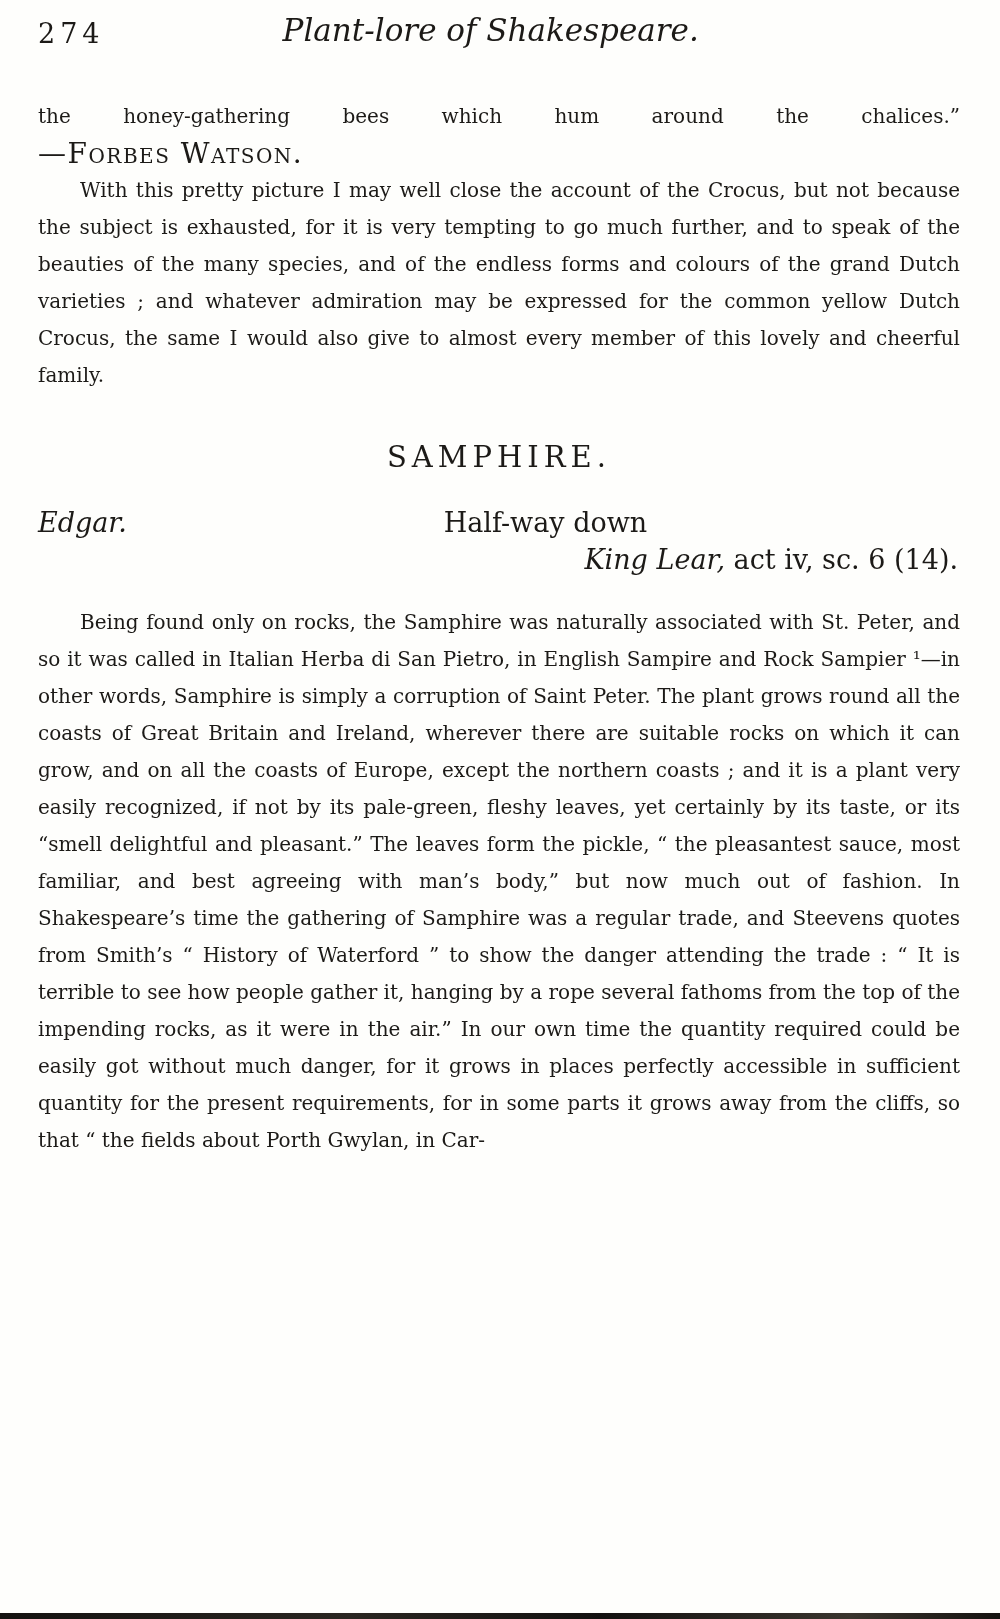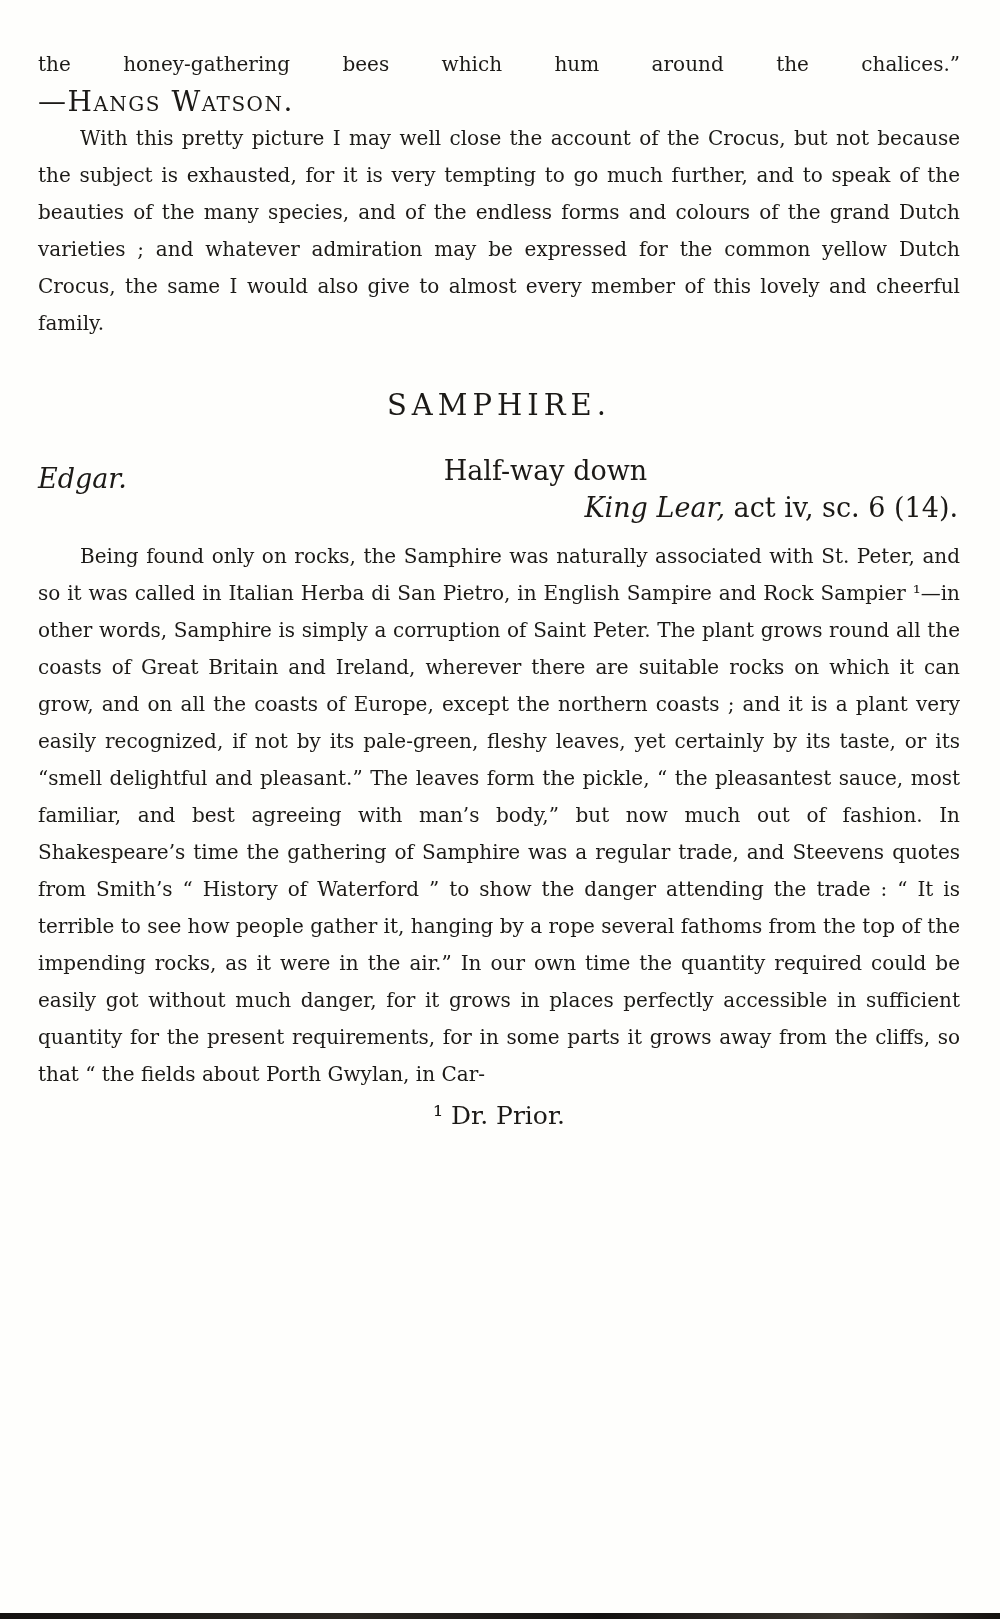--- a/index.html
+++ b/index.html
@@ -45,65 +45,68 @@
   
   .section-heading {
     margin-top: 46px; margin-bottom: 30px;
     text-align: center; font-weight: normal;
     font-size: 29px; letter-spacing: 5px;
   }
 
   
   .epigraph { font-size: 27px; line-height: 37px; }
   .epigraph-first { position: relative; }
-  .epigraph-speaker { position: absolute; left: 0; top: 8px; font-style: italic; }
+  .epigraph-speaker { position: absolute; left: 0; top: 0; font-style: italic; }
   .epigraph-halfline { display: block; margin-left: 44%; }
   .epigraph-verse { padding-left: 124px; }
   .epigraph-citation { text-align: right; padding-right: 2px; }
   .italic { font-style: italic; margin-top: 40px; }
 
-  .para2 { margin-top: 12px; }
+  .para2 { margin-top: 26px; }
 
   
   .footnote {
     margin-top: 8px;
     text-align: center; font-size: 25px;
   }
 
   
   .scan-edge {
     position: absolute; left: 0; right: 0; bottom: 0; height: 6px;
     background: linear-gradient(to right, #141210 0%, #2a2621 35%, #131110 60%, #3a352e 85%, #15120f 100%);
   }
 </style>
 </head>
 <body>
 
 <div class="page">
 
+  <header class="running-head">
+    <span class="page-number">274</span>
+    <span class="running-title">Plant-lore of Shakespeare.</span>
+  </header>
 
   <main class="text-block">
 
     <p class="body-text force-last-justify">the honey-gathering bees which hum around the chalices.”</p>
 
-    <p class="attribution">—Hangs Watson.</p>
+    <p class="attribution">—Forbes Watson.</p>
 
     <p class="body-text indent">With this pretty picture I may well close the account of the Crocus, but not because the subject is exhausted, for it is very tempting to go much further, and to speak of the beauties of the many species, and of the endless forms and colours of the grand Dutch varieties ; and whatever admiration may be expressed for the common yellow Dutch Crocus, the same I would also give to almost every member of this lovely and cheerful family.</p>
 
     <h2 class="section-heading">SAMPHIRE.</h2>
 
     <div class="epigraph">
       <div class="epigraph-first">
         <span class="epigraph-speaker">Edgar.</span>
         <span class="epigraph-halfline">Half-way down</span>
       </div>
       <div class="epigraph-citation"><span class="italic">King Lear,</span><span> act iv, sc. 6 (14).</span></div>
     </div>
 
     <p class="body-text indent para2">Being found only on rocks, the Samphire was naturally associated with St. Peter, and so it was called in Italian Herba di San Pietro, in English Sampire and Rock Sampier ¹—in other words, Samphire is simply a corruption of Saint Peter. The plant grows round all the coasts of Great Britain and Ireland, wherever there are suitable rocks on which it can grow, and on all the coasts of Europe, except the northern coasts ; and it is a plant very easily recognized, if not by its pale-green, fleshy leaves, yet certainly by its taste, or its “smell delightful and pleasant.” The leaves form the pickle, “ the pleasantest sauce, most familiar, and best agreeing with man’s body,” but now much out of fashion. In Shakespeare’s time the gathering of Samphire was a regular trade, and Steevens quotes from Smith’s “ History of Waterford ” to show the danger attending the trade : “ It is terrible to see how people gather it, hanging by a rope several fathoms from the top of the impending rocks, as it were in the air.” In our own time the quantity required could be easily got without much danger, for it grows in places perfectly accessible in sufficient quantity for the present requirements, for in some parts it grows away from the cliffs, so that “ the fields about Porth Gwylan, in Car-</p>
 
-    <div class="footnote">¹ Dr. Prior.</div>
 
   </main>
 
   <div class="scan-edge"></div>
 
 </div>
 
 </body></html>

